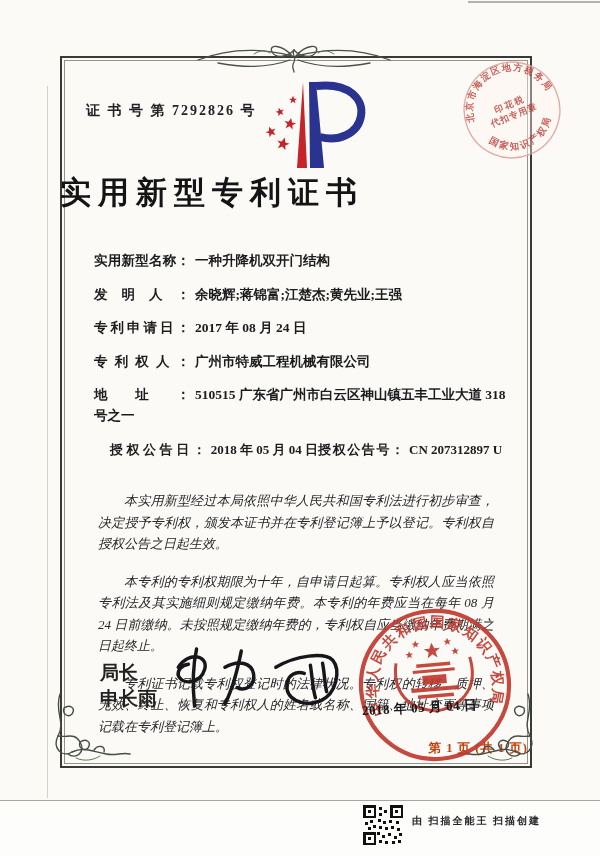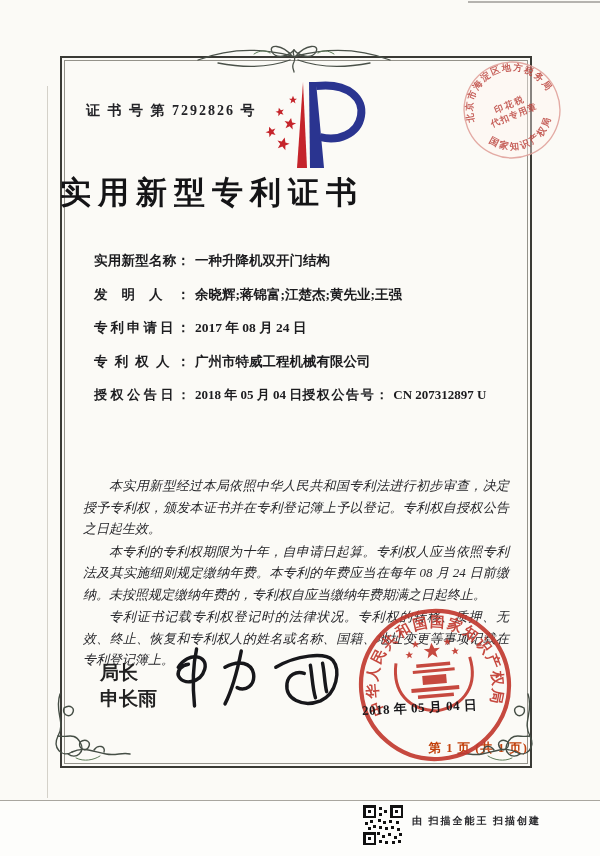--- a/index.html
+++ b/index.html
@@ -16,26 +16,26 @@
   .frame{position:absolute;left:60px;top:56px;width:468px;height:708px;border:2px solid #3a3a35;}
   .frame-inner{position:absolute;inset:2px;border:1px solid #94928a;}
   .cert-no{position:absolute;left:86px;top:102px;font-size:14px;font-weight:700;letter-spacing:2px;color:#232327;}
   .logo{position:absolute;left:250px;top:74px;width:135px;height:102px;}
   .title{position:absolute;left:60px;top:172px;width:468px;text-align:left;
          font-size:31px;font-weight:700;letter-spacing:7px;color:#141416;}
   .fields{position:absolute;left:94px;top:250px;width:424px;font-size:13.5px;font-weight:700;line-height:21px;color:#1c1c1f;}
   .frow{margin-bottom:12.5px;}
   .flabel{display:inline-block;width:96px;text-align:justify;text-align-last:justify;vertical-align:top;}
   .fvalue{padding-left:5px;}
-  .frow.double{display:flex;justify-content:flex-start;font-size:13px;}
+  .frow.double{display:flex;justify-content:center;font-size:13px;}
   .frow.double .grp{white-space:nowrap;}
   .frow.double .flabel2{display:inline-block;width:86px;text-align:justify;text-align-last:justify;font-family:Liberation Serif, serif;}
   .paras{position:absolute;left:82px;top:474px;width:428px;font-size:13px;line-height:21.5px;
          text-align:justify;font-weight:500;color:#26262a;font-style:italic;}
-  .paras p{margin:1px;text-indent:2em;}
+  .paras p{margin:16px;text-indent:2em;}
   .signer{position:absolute;left:100px;top:660px;font-size:19px;font-weight:700;color:#222;line-height:26px;}
   .signature{position:absolute;left:162px;top:636px;width:188px;height:88px;z-index:3;}
   .page-note{position:absolute;left:60px;top:740px;width:468px;text-align:right;font-size:12.5px;font-weight:600;letter-spacing:1px;color:#c2410c;}
   .seal{position:absolute;left:356px;top:606px;width:158px;height:158px;opacity:.92;z-index:2;}
   .seal-date{position:absolute;left:362px;top:699px;z-index:4;font-size:13px;font-weight:700;
              color:#17171a;letter-spacing:.5px;white-space:nowrap;transform:rotate(-3deg);}
   .stamp{position:absolute;left:460px;top:58px;width:104px;height:104px;opacity:.88;}
   .orn-top{position:absolute;left:194px;top:40px;width:200px;height:40px;}
   .orn-bl{position:absolute;left:50px;top:688px;width:84px;height:84px;}
   .orn-br{position:absolute;left:454px;top:688px;width:84px;height:84px;transform:scaleX(-1);}
@@ -105,20 +105,23 @@
     <span class="flabel">实用新型名称：</span><span class="fvalue">一种升降机双开门结构</span>
   </div>
   <div class="frow">
     <span class="flabel">发明人：</span><span class="fvalue">余晓辉;蒋锦富;江楚杰;黄先业;王强</span>
   </div>
   <div class="frow">
     <span class="flabel">专利申请日：</span><span class="fvalue">2017 年 08 月 24 日</span>
   </div>
   <div class="frow">
     <span class="flabel">专利权人：</span><span class="fvalue">广州市特威工程机械有限公司</span>
+  </div>
+  <div class="frow">
+    <span class="flabel">地址：</span><span class="fvalue">510515 广东省广州市白云区神山镇五丰工业大道 318 号之一</span>
   </div>
   <div class="frow double">
     <span class="grp">
       <span class="flabel">授权公告日：</span><span class="fvalue">2018 年 05 月 04 日</span>
     </span>
     <span class="grp">
       <span class="flabel2">授权公告号：</span><span class="fvalue">CN 207312897 U</span>
     </span>
   </div>
 </div>

